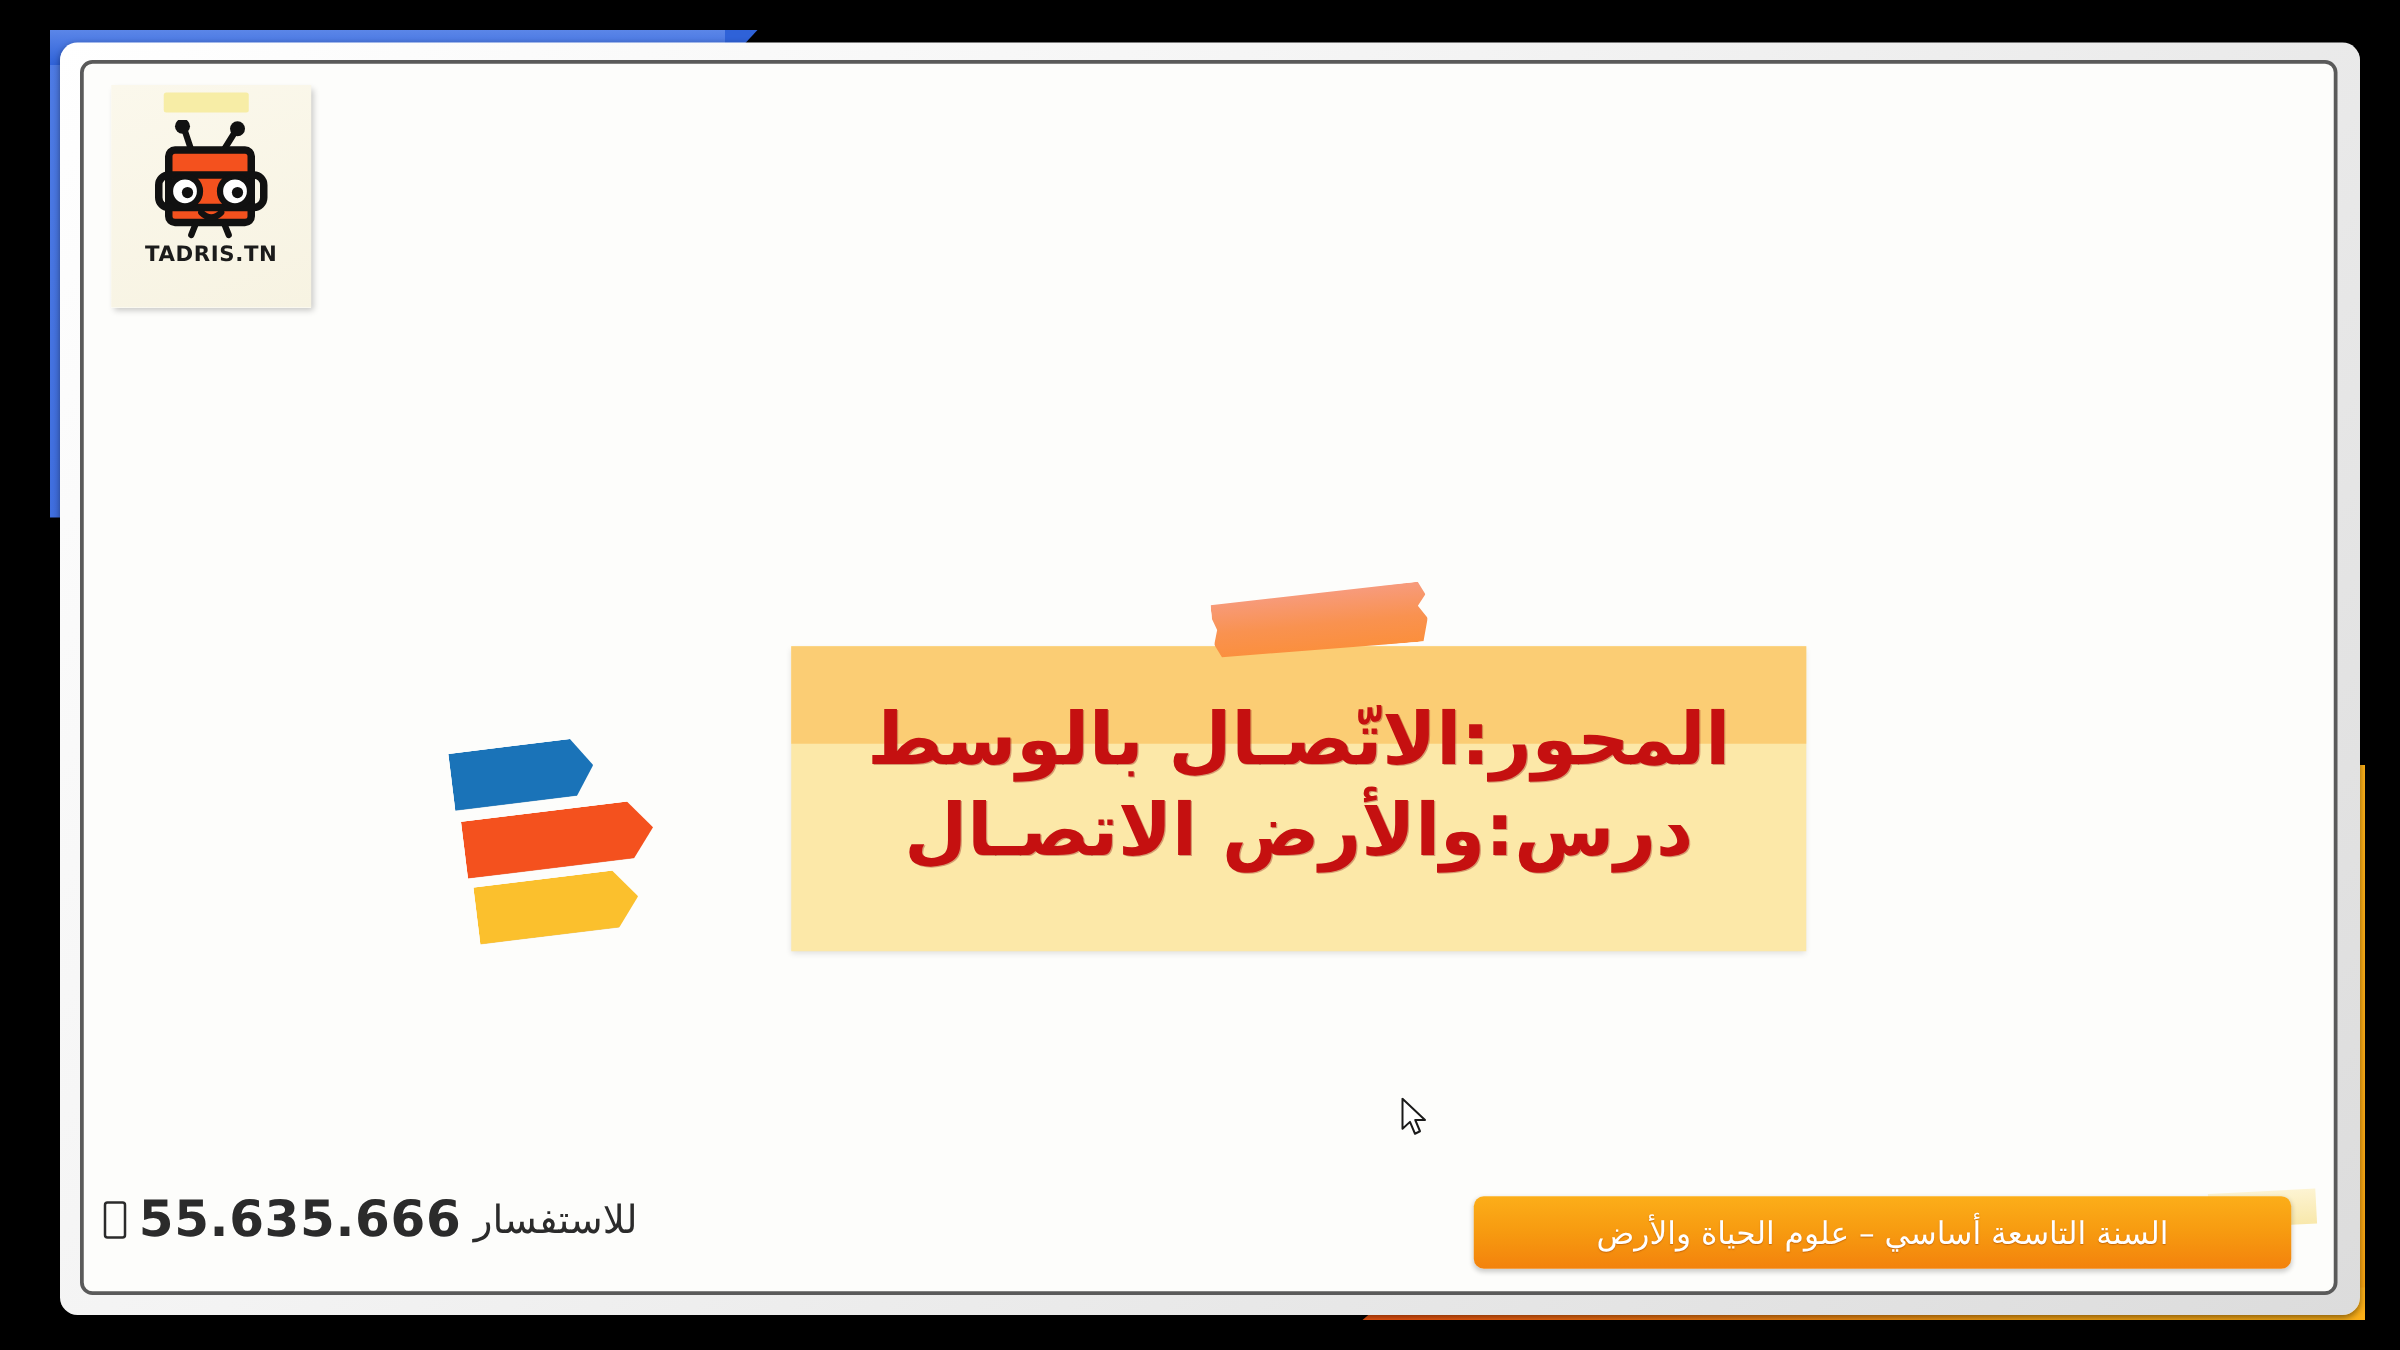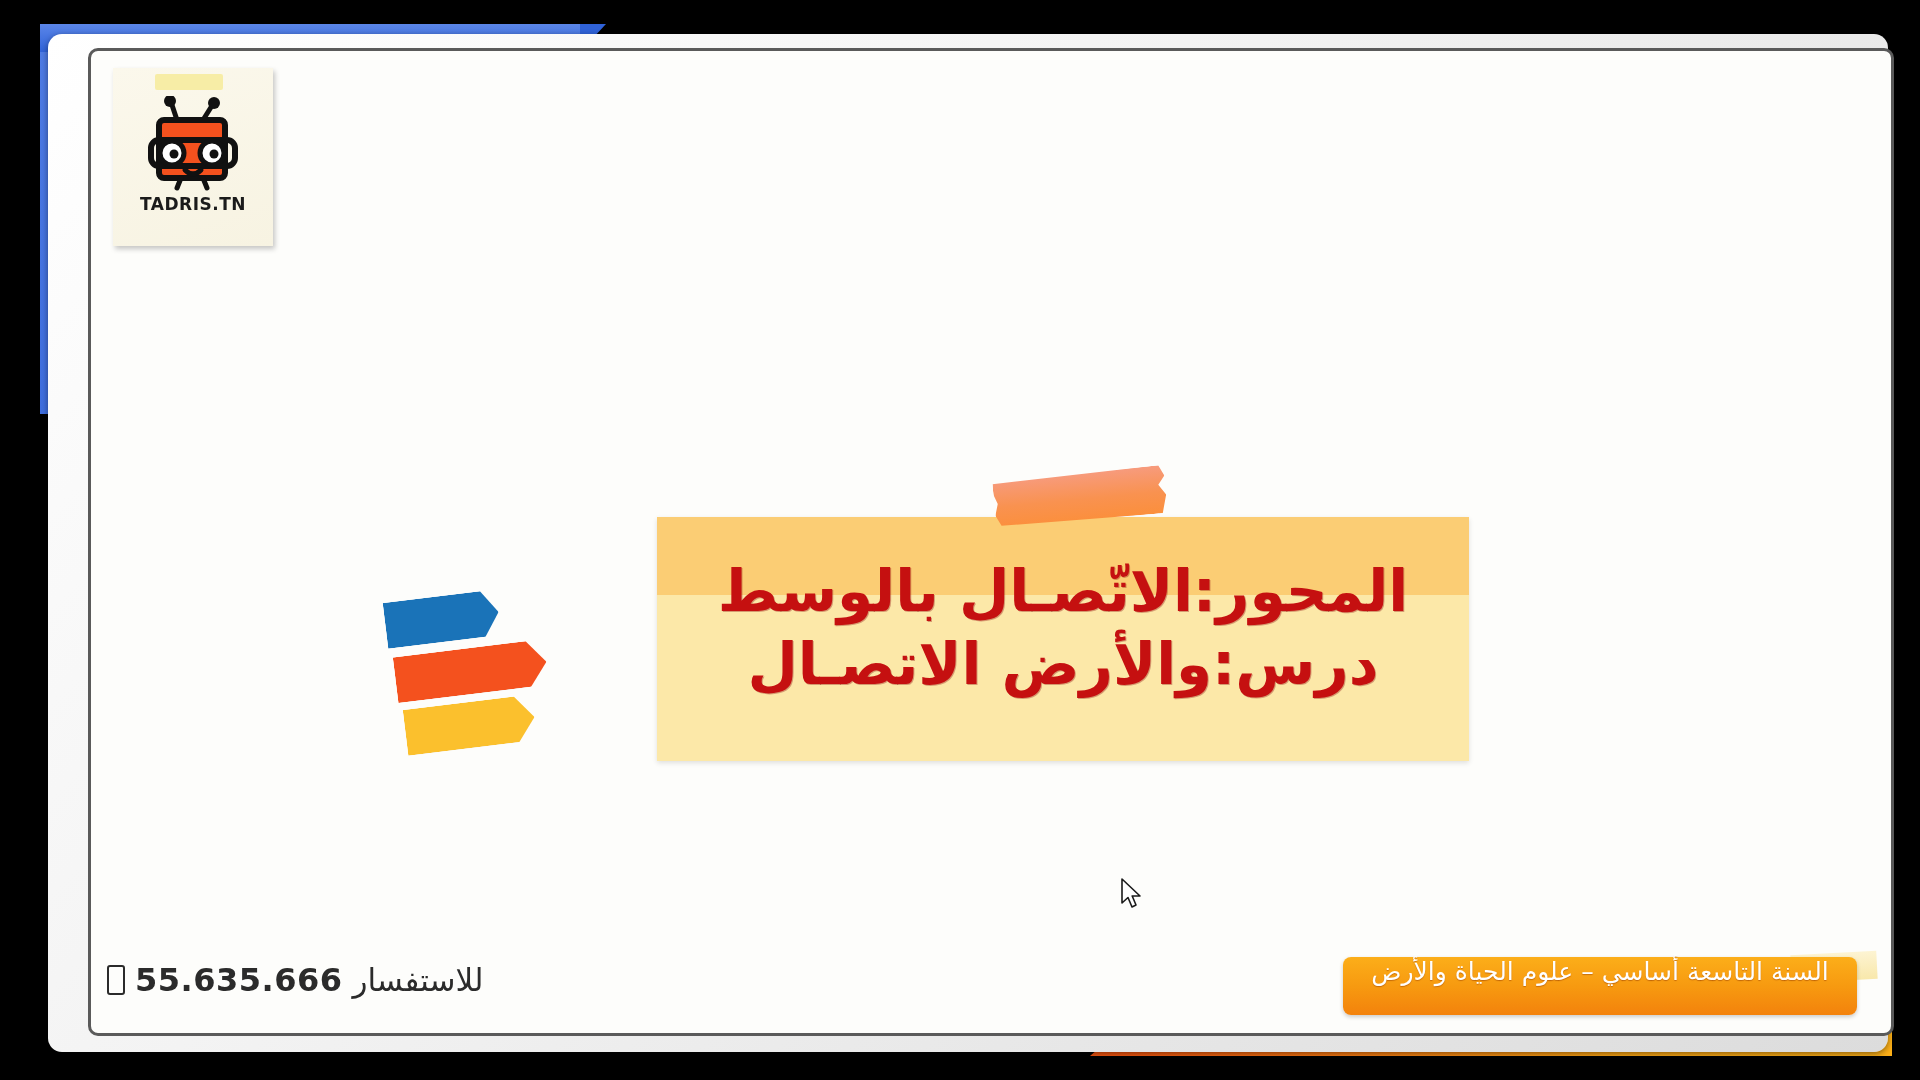--- a/index.html
+++ b/index.html
@@ -99,21 +99,20 @@
     left: 64px;
     top: 48px;
     width: 1806px;
     height: 988px;
     background: #fdfdfb;
     border: 3px solid #5a5a5a;
     border-radius: 10px;
     box-sizing: border-box;
     overflow: hidden;
     z-index: 4;
-    margin-left: 24px;
   }
 
   
   .logo-note {
     position: absolute;
     left: 22px;
     top: 17px;
     width: 160px;
     height: 178px;
     background: linear-gradient(160deg, #fbf8ec 0%, #f7f3e2 100%);
@@ -233,47 +232,47 @@
     align-items: center;
     gap: 10px;
     color: #2b2b2b;
     font-family: "DejaVu Sans", sans-serif;
   }
   .contact-label {
     font-size: 31px;
     font-weight: normal;
   }
   .contact-number {
-    font-size: 32px;
+    font-size: 40px;
     font-weight: bold;
     letter-spacing: .5px;
   }
   .contact-icon {
     font-size: 28px;
     color: #2b2b2b;
     display: inline-block;
     width: 18px;
     height: 30px;
     border: 2px solid #2b2b2b;
     border-radius: 3px;
     box-sizing: border-box;
   }
 
   
   .subject-banner {
     position: absolute;
     right: 34px;
     bottom: 18px;
-    width: 514px;
+    width: 654px;
     height: 58px;
     border-radius: 8px;
     background: linear-gradient(180deg, #fcae19 0%, #f79a10 50%, #f3820c 100%);
     box-shadow: 0 2px 4px rgba(0,0,0,.2);
     display: flex;
-    align-items: flex-start;
+    align-items: center;
     justify-content: center;
     direction: rtl;
   }
   .subject-banner-text {
     color: #ffffff;
     font-family: "DejaVu Sans", sans-serif;
     font-size: 25px;
     font-weight: normal;
     text-shadow: 0 1px 1px rgba(160,70,0,.55);
   }

